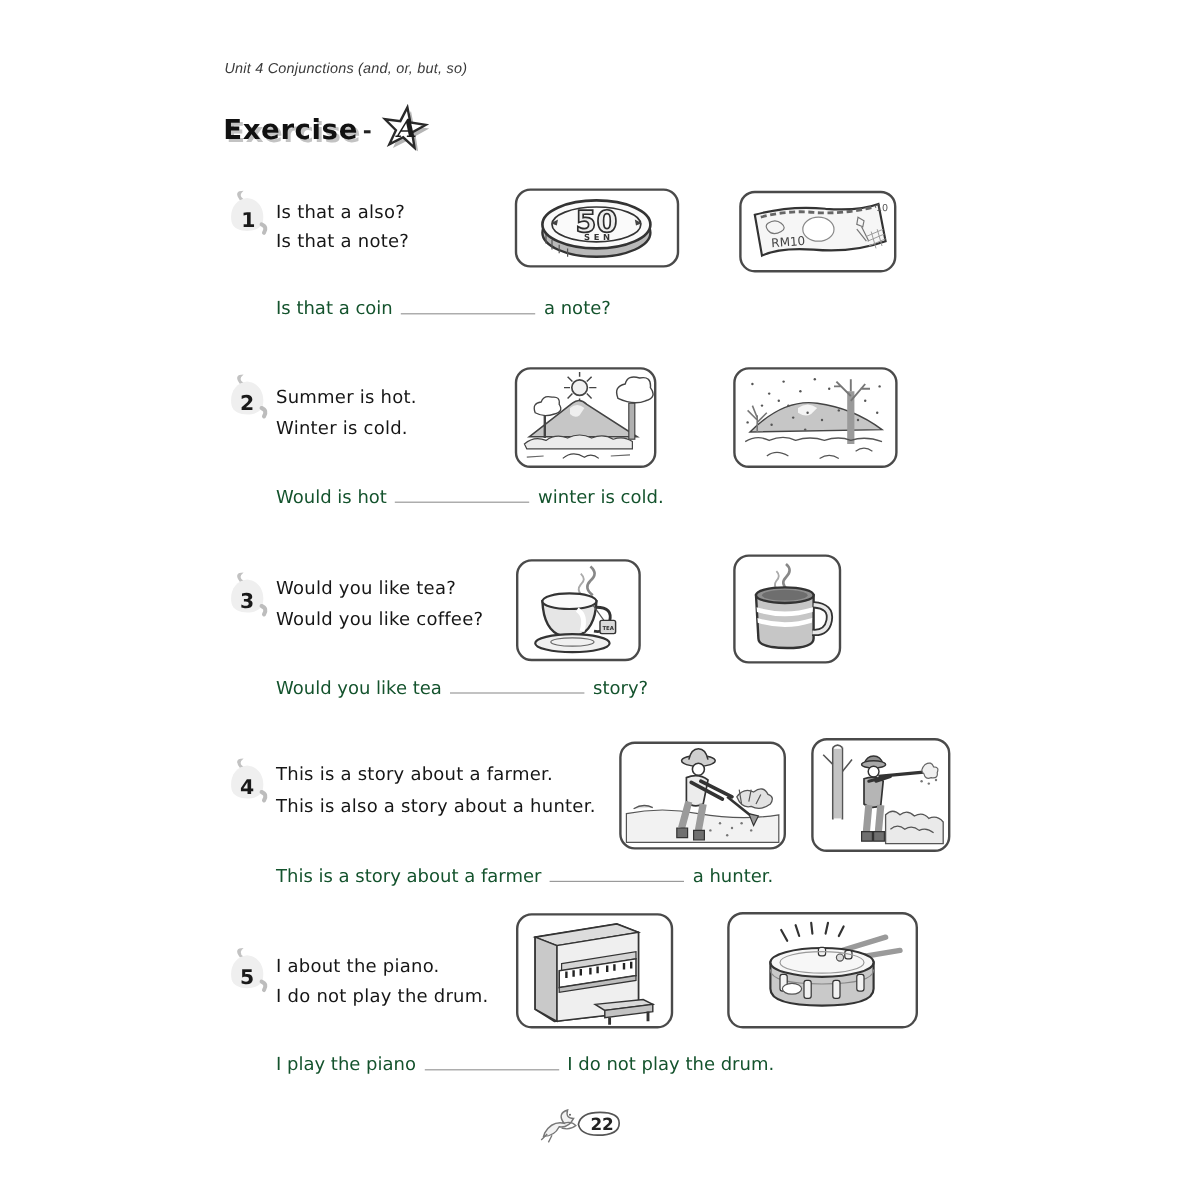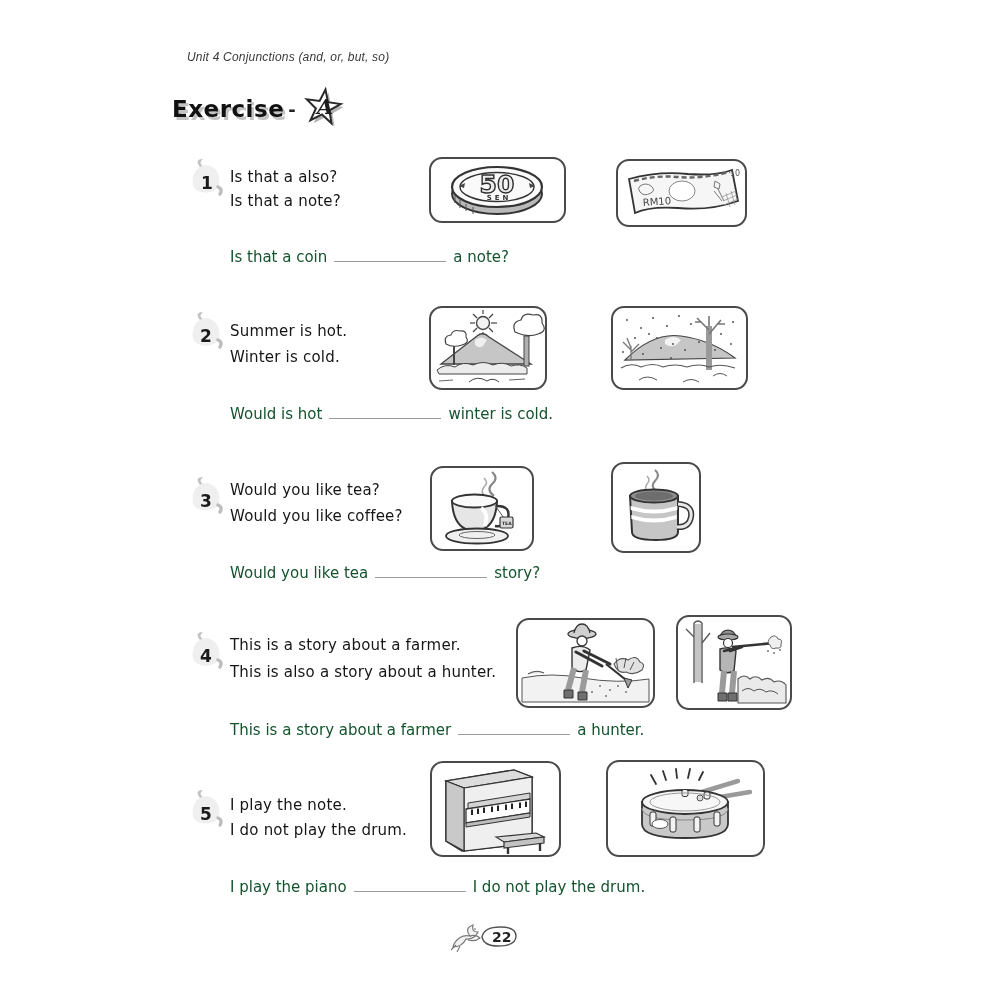--- a/index.html
+++ b/index.html
@@ -36,21 +36,21 @@
   .star-a{font-family:"DejaVu Serif",serif;font-style:italic;font-weight:bold;font-size:21px;fill:#1c1c1c;}
   .pagenum{font-size:14px;font-weight:bold;fill:#222;font-family:"DejaVu Sans",sans-serif;}
 </style>
 </head>
 <body>
 
 <div class="page">
 
   <div class="abs unit-header" style="left:187px;top:50px">Unit 4  Conjunctions (and, or, but, so)</div>
 
-  <div class="abs title-row" style="left:172px;top:84px">
+  <div class="abs title-row" style="left:186px;top:84px">
     <span class="title-text">Exercise</span>
     <span class="title-dash">-</span>
     <span>
       <svg width="46" height="46" viewBox="0 0 46 46">
         <polygon points="25,5 29.2,17.2 42.1,17.4 31.8,25.2 35.6,37.6 25,30.2 14.4,37.6 18.2,25.2 7.9,17.4 20.8,17.2" fill="#b5b5b5" transform="translate(3,3) rotate(8 23 23)"></polygon>
         <polygon points="25,5 29.2,17.2 42.1,17.4 31.8,25.2 35.6,37.6 25,30.2 14.4,37.6 18.2,25.2 7.9,17.4 20.8,17.2" fill="#ffffff" stroke="#2a2a2a" stroke-width="2" transform="rotate(8 23 23)"></polygon>
         <text x="19" y="30" class="star-a">A</text>
       </svg>
     </span>
   </div>
@@ -307,21 +307,21 @@
 
   <div>
     <div class="abs" style="left:186px;top:789px">
       <svg width="40" height="44" viewBox="0 0 40 44">
         <path d="M14 9 Q8 1 17 1 Q12 5 17 8 Z" fill="#c2c2c2"></path>
         <path d="M20 7 C10 8 5 17 7 27 C9 37 31 37 33 27 C35 17 30 8 20 7 Z" fill="#efefef"></path>
         <path d="M32 29 q5 2 2 7" stroke="#bdbdbd" stroke-width="3.4" fill="none" stroke-linecap="round"></path>
         <text x="14" y="31" class="badge-num">5</text>
       </svg>
     </div>
-    <div class="abs sentence" style="left:230px;top:796px">I play the note.</div>
+    <div class="abs sentence" style="left:230px;top:796px">I about the piano.</div>
     <div class="abs sentence" style="left:230px;top:821px">I do not play the drum.</div>
 
     <div class="abs imgbox" style="left:430px;top:761px;width:131px;height:96px">
       <svg width="127" height="92" viewBox="0 0 127 92">
         <path d="M14 18 L82 7 L100 14 L100 80 L30 88 L14 78 Z" fill="#e6e6e6" stroke="#333" stroke-width="1.6"></path>
         <path d="M14 18 L82 7 L100 14 L32 25 Z" fill="#dcdcdc" stroke="#333" stroke-width="1.2"></path>
         <path d="M32 25 L100 14 L100 80 L32 88 Z" fill="#efefef" stroke="#333" stroke-width="1.2"></path>
         <path d="M14 18 L32 25 L32 88 L14 78 Z" fill="#c9c9c9" stroke="#333" stroke-width="1.2"></path>
         <path d="M36 40 L98 30 L98 36 L36 46 Z" fill="#d4d4d4" stroke="#333" stroke-width="1"></path>
         <path d="M34 46 L98 36 L98 50 L34 60 Z" fill="#fff" stroke="#333" stroke-width="1.3"></path>

